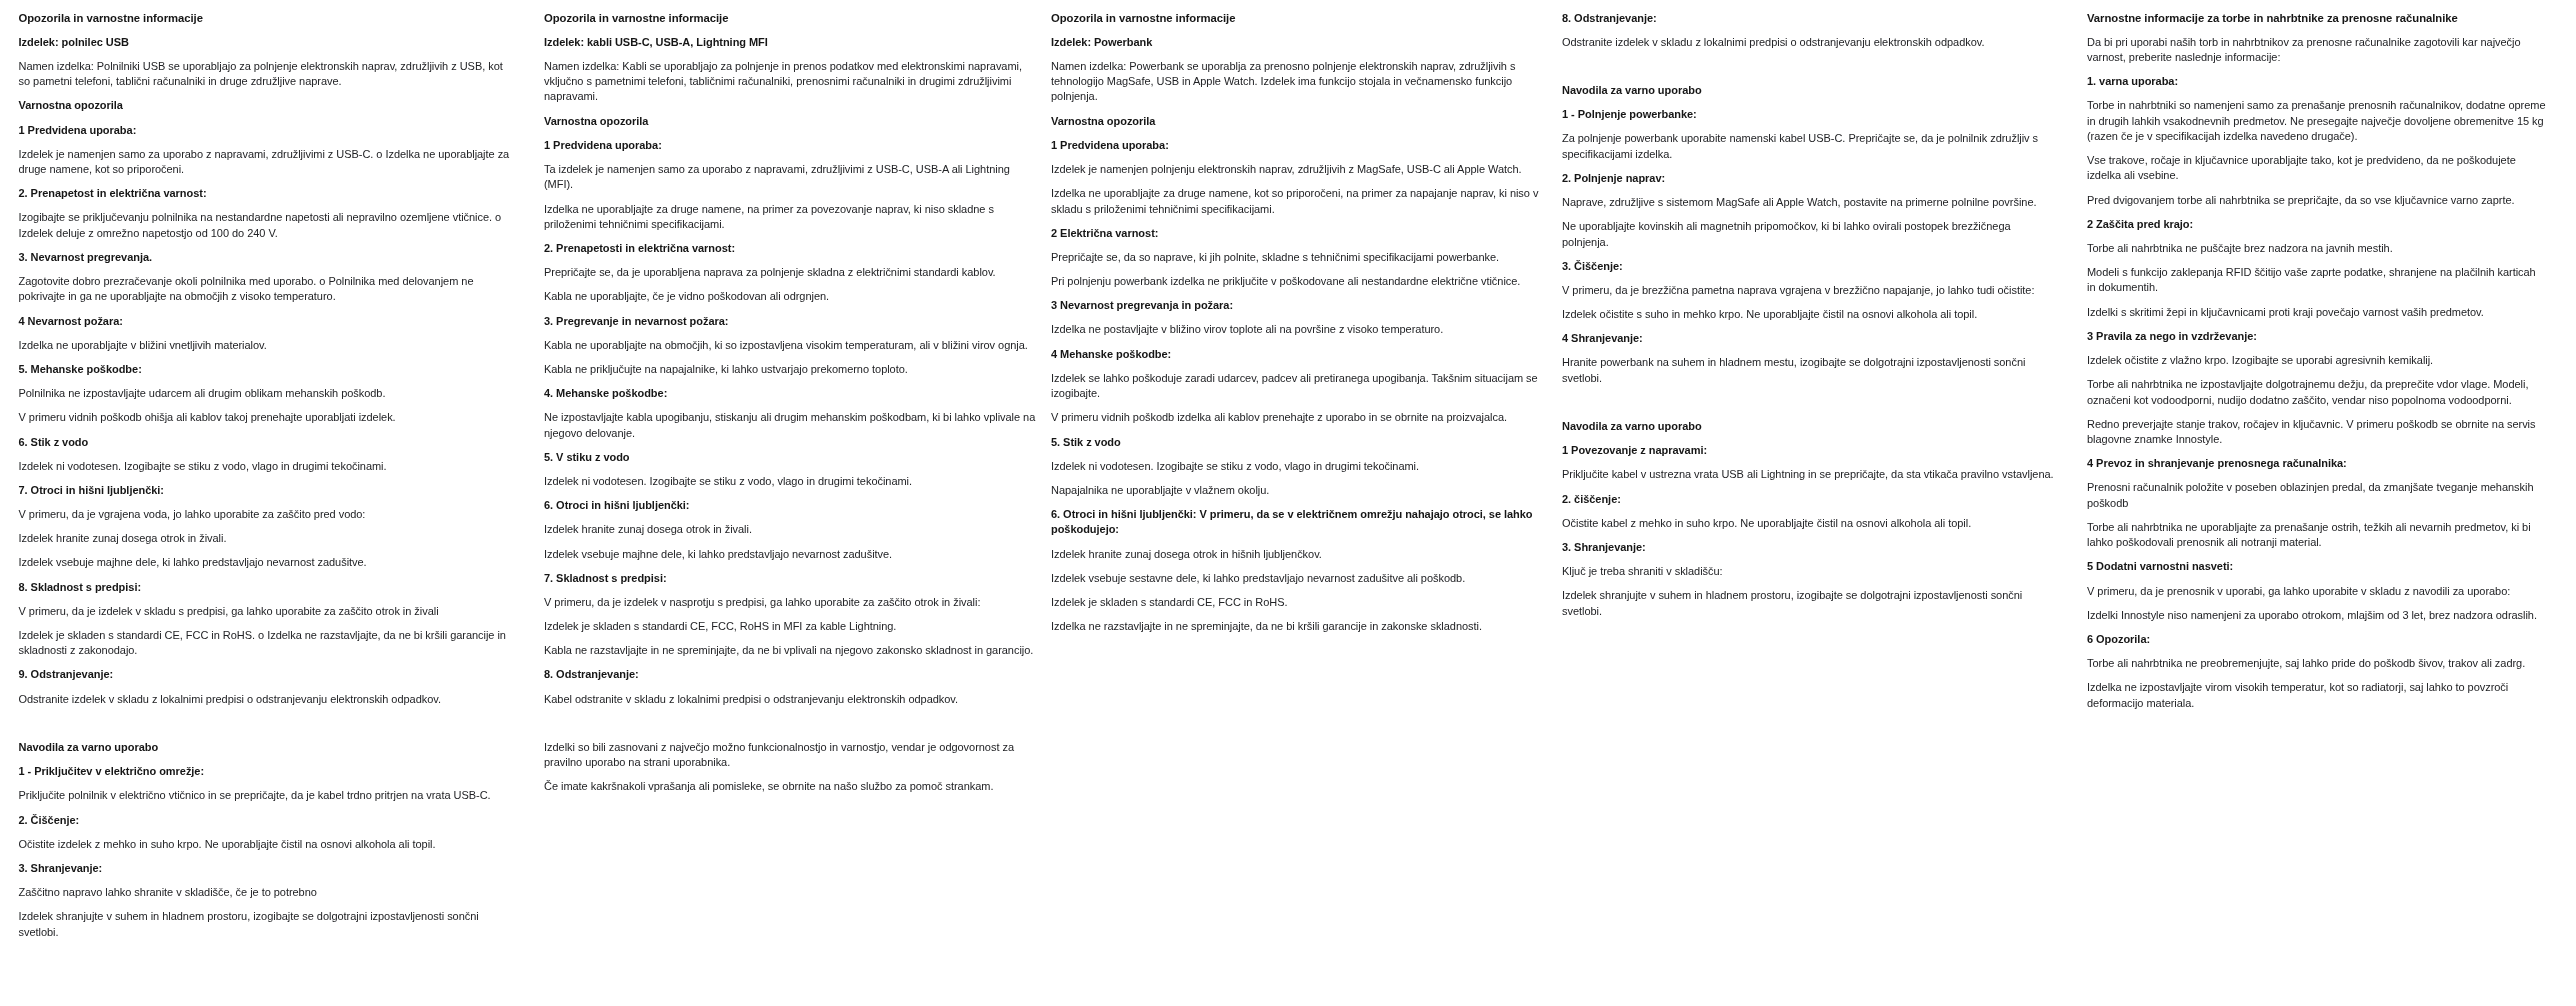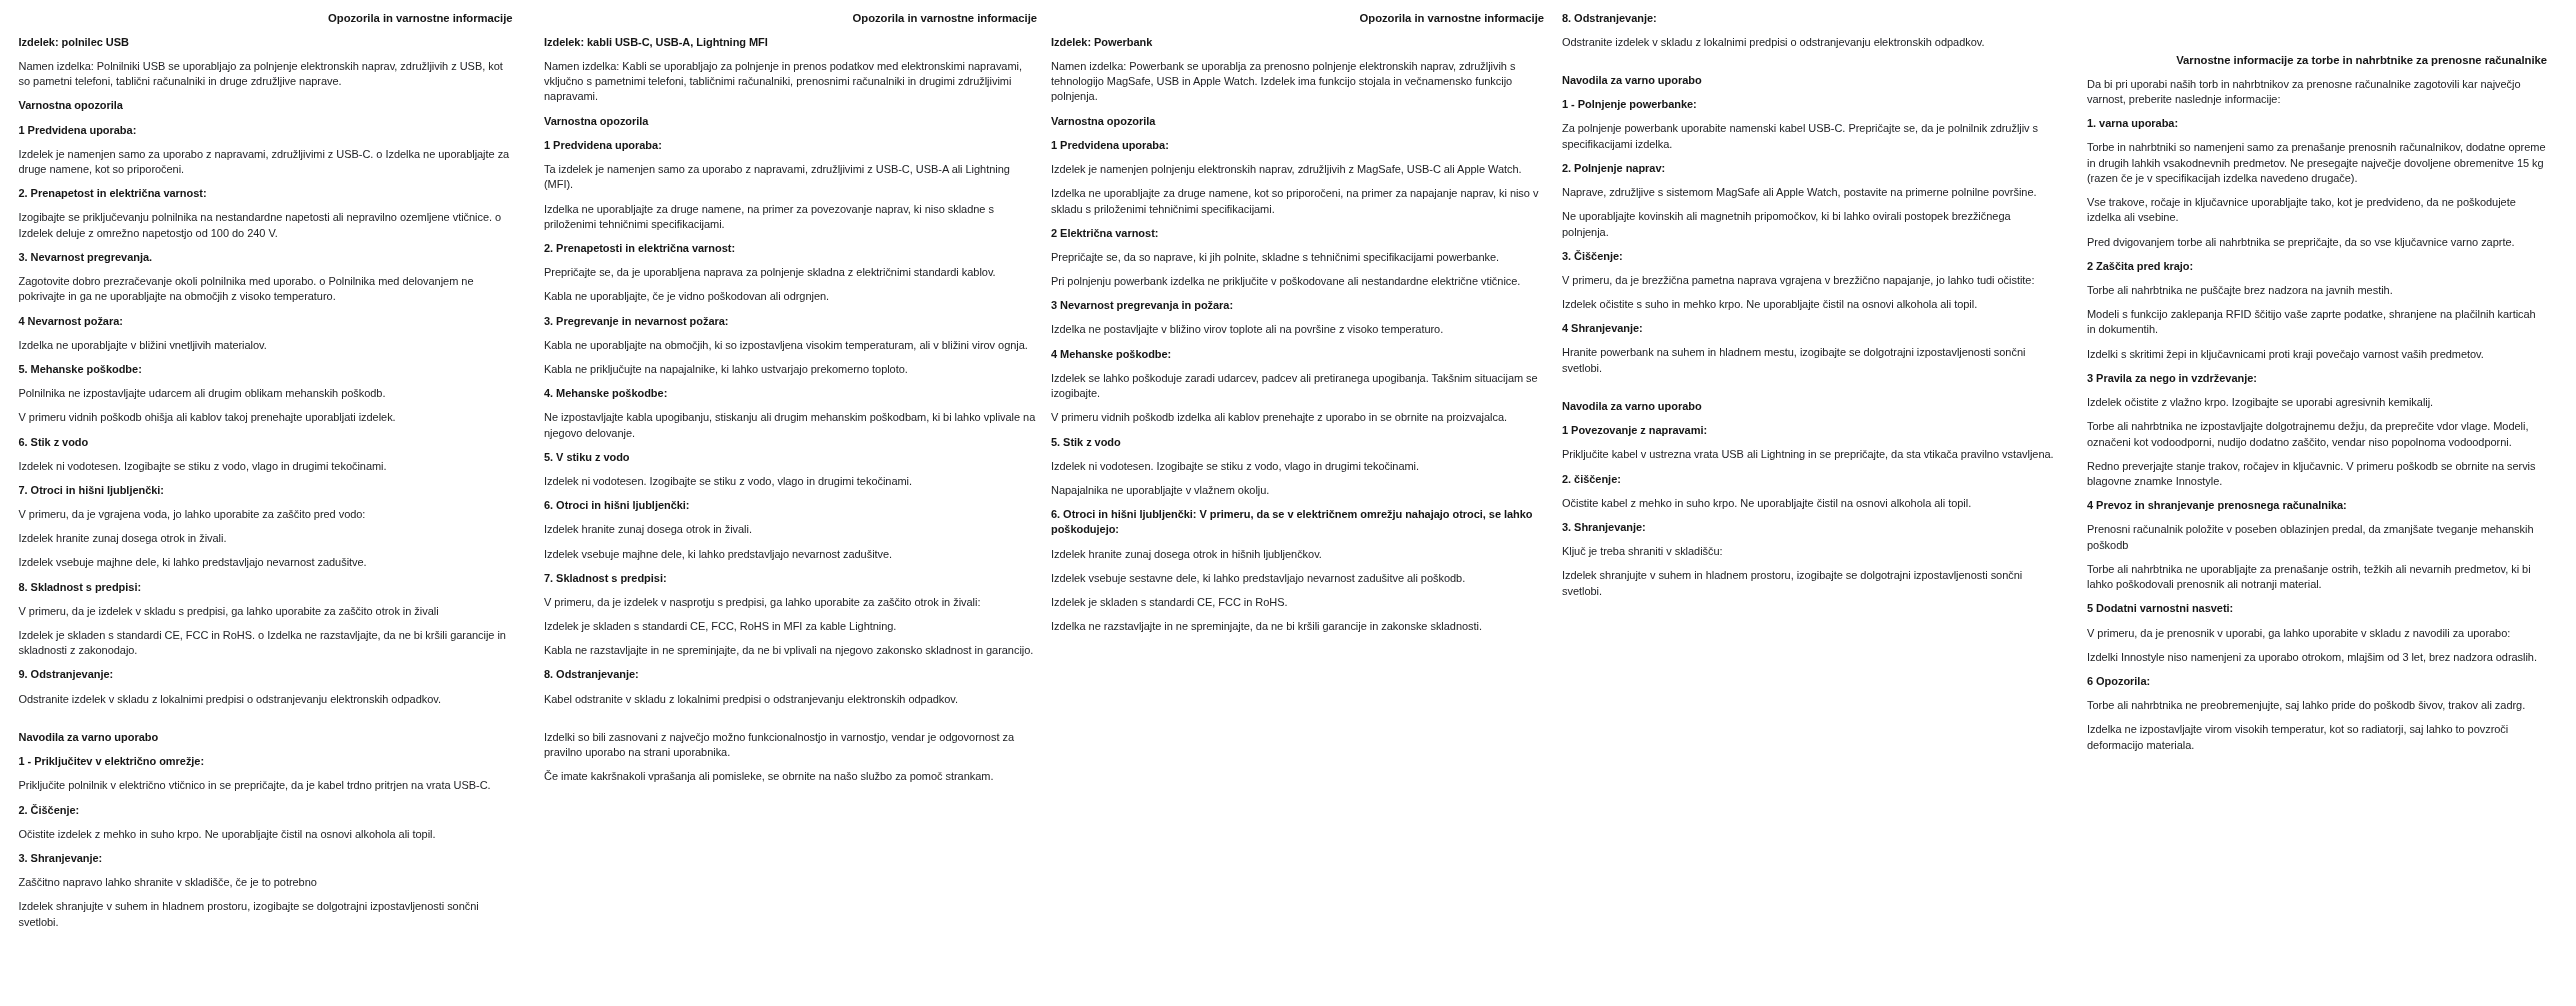--- a/index.html
+++ b/index.html
@@ -17,45 +17,44 @@
     color: #1e1e1e;
   }
   .col {
     position: absolute;
     top: 10.5px;
   }
   .col-1 { left: 18.5px;   width: 494px; }
   .col-2 { left: 544px;  width: 493px; }
   .col-3 { left: 1051px; width: 493px; }
   .col-4 { left: 1562px; width: 494px; }
-  .col-5 { left: 2087px; width: 460px; margin-top: 42px; }
+  .col-5 { left: 2087px; width: 460px; }
 
   .blk {
     margin: 0 0 8.9px 0;
     font-size: 11px;
     line-height: 15.3px;
     letter-spacing: -0.04px;
     white-space: pre-wrap;
   }
   .blk.h1 {
     font-weight: bold;
     font-size: 11.3px;
     color: #161616;
-    text-align: right;
   }
   .blk.h {
     font-weight: bold;
     color: #161616;
   }
   .blk.p {
     font-weight: normal;
     color: #222326;
   }
   .blk.gap {
-    margin-top: 23px;
+    margin-top: 33px;
   }
 </style>
 </head>
 <body>
 
 <div id="canvas">
   <div class="col col-1">
       <div class="blk h1">Opozorila in varnostne informacije</div>
       <div class="blk h">Izdelek: polnilec USB</div>
       <div class="blk p">Namen izdelka: Polnilniki USB se uporabljajo za polnjenje elektronskih naprav, združljivih z USB, kot so pametni telefoni, tablični računalniki in druge združljive naprave.</div>

